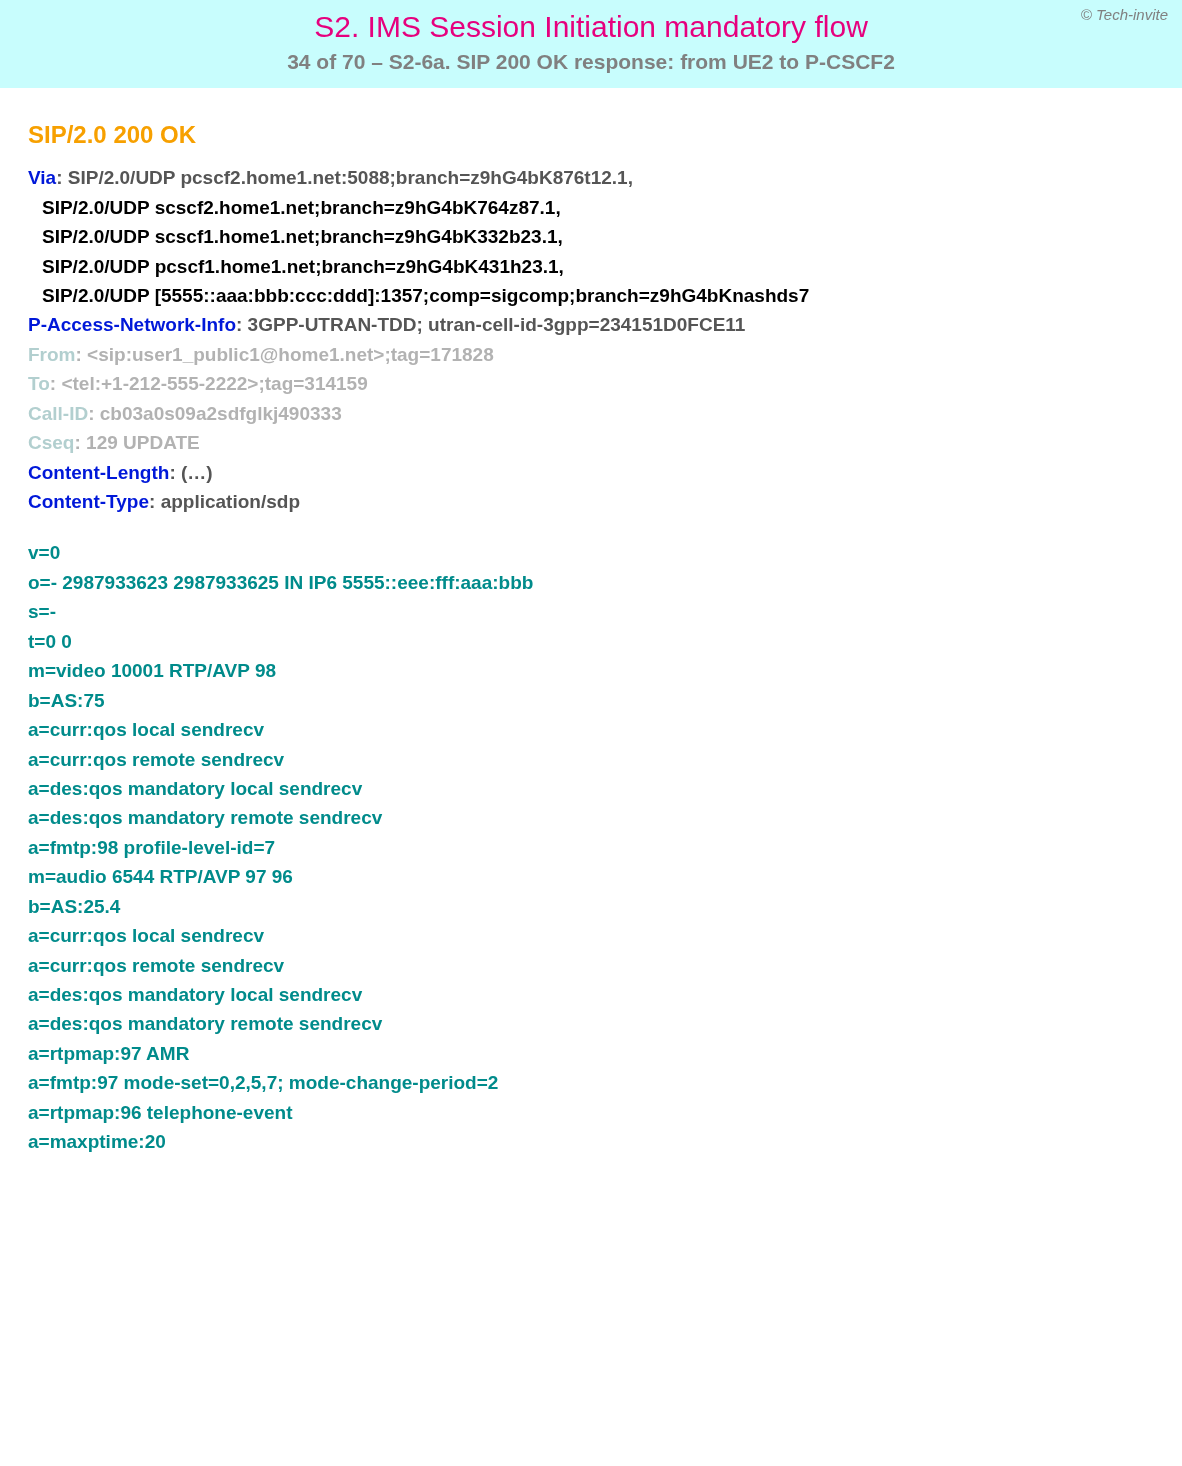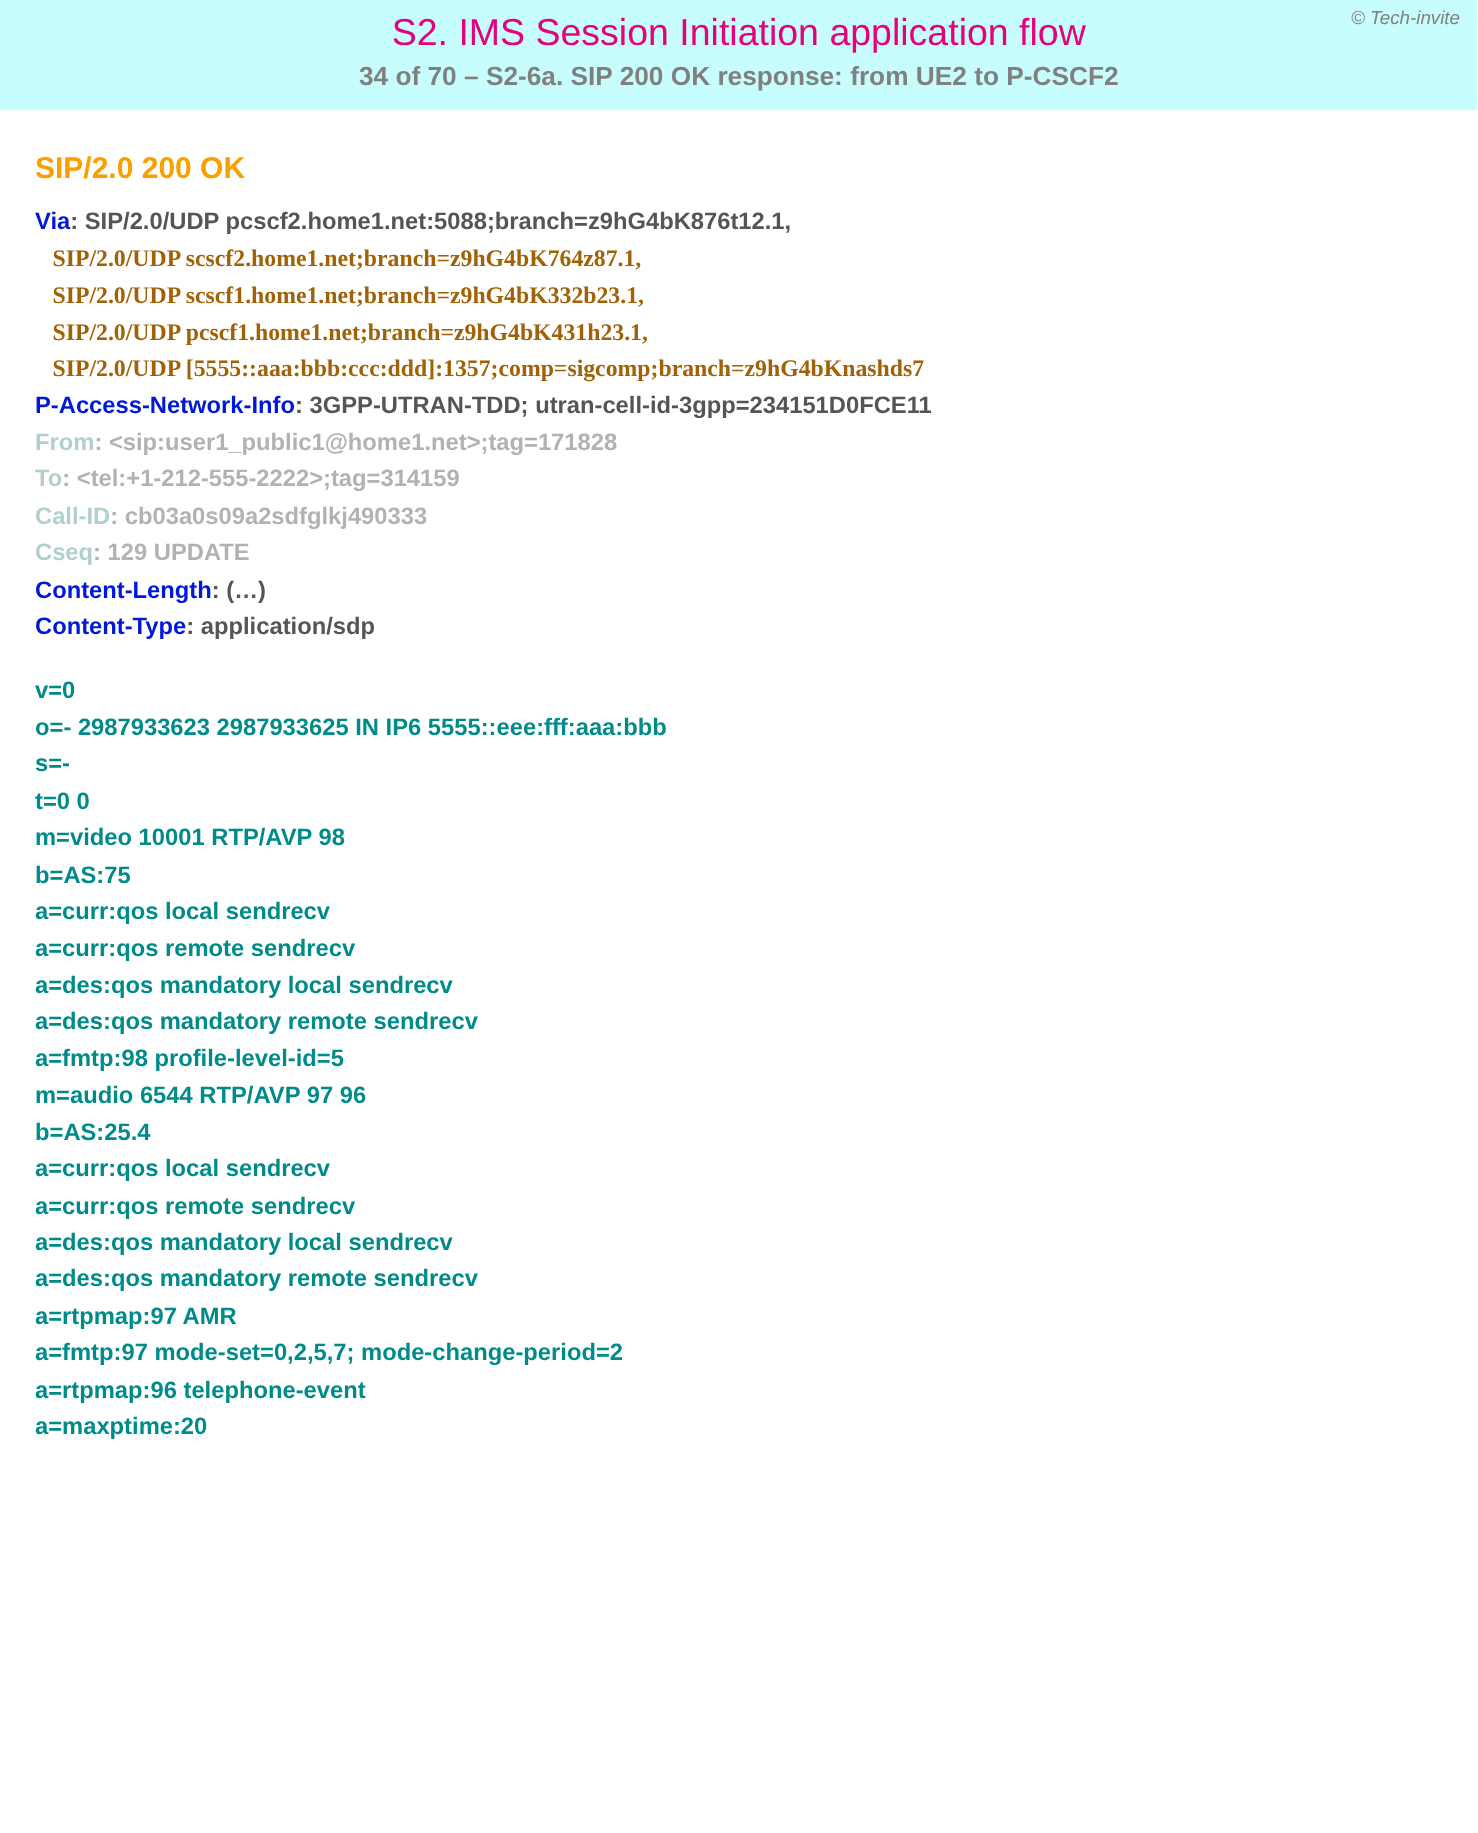--- a/index.html
+++ b/index.html
@@ -45,39 +45,38 @@
     color: #f7a000;
     font-size: 24px;
     font-weight: bold;
     margin-bottom: 10px;
   }
   .hdr-name-blue { color: #0018d9; }
   .hdr-name-gray { color: #b2cfcf; }
   .hdr-val-dark  { color: #555555; }
   .hdr-val-gray  { color: #b2b2b2; }
   .via-cont  {
-    color: #a16207;
+    color: #000000;
     padding-left: 14px;
     display: block;
-    font-family: Liberation Serif, serif;
   }
   .sdp-block {
     margin-top: 22px;
   }
   .sdp-line {
     color: #008b8b;
     display: block;
   }
 </style>
 </head>
 <body>
 
 <div class="header">
   <div class="copyright">© Tech-invite</div>
-  <div class="title">S2. IMS Session Initiation application flow</div>
+  <div class="title">S2. IMS Session Initiation mandatory flow</div>
   <div class="subtitle">34 of 70 – S2-6a. SIP 200 OK response: from UE2 to P-CSCF2</div>
 </div>
 
 <div class="content">
 
   <div class="status-line">SIP/2.0 200 OK</div>
 
   <div>
     <span class="hdr-name-blue">Via</span><span class="hdr-val-dark">: </span><span class="hdr-val-dark">SIP/2.0/UDP pcscf2.home1.net:5088;branch=z9hG4bK876t12.1,</span>
     <span class="via-cont">SIP/2.0/UDP scscf2.home1.net;branch=z9hG4bK764z87.1,</span>
@@ -118,21 +117,21 @@
     <span class="sdp-line">v=0</span>
     <span class="sdp-line">o=- 2987933623 2987933625 IN IP6 5555::eee:fff:aaa:bbb</span>
     <span class="sdp-line">s=-</span>
     <span class="sdp-line">t=0 0</span>
     <span class="sdp-line">m=video 10001 RTP/AVP 98</span>
     <span class="sdp-line">b=AS:75</span>
     <span class="sdp-line">a=curr:qos local sendrecv</span>
     <span class="sdp-line">a=curr:qos remote sendrecv</span>
     <span class="sdp-line">a=des:qos mandatory local sendrecv</span>
     <span class="sdp-line">a=des:qos mandatory remote sendrecv</span>
-    <span class="sdp-line">a=fmtp:98 profile-level-id=5</span>
+    <span class="sdp-line">a=fmtp:98 profile-level-id=7</span>
     <span class="sdp-line">m=audio 6544 RTP/AVP 97 96</span>
     <span class="sdp-line">b=AS:25.4</span>
     <span class="sdp-line">a=curr:qos local sendrecv</span>
     <span class="sdp-line">a=curr:qos remote sendrecv</span>
     <span class="sdp-line">a=des:qos mandatory local sendrecv</span>
     <span class="sdp-line">a=des:qos mandatory remote sendrecv</span>
     <span class="sdp-line">a=rtpmap:97 AMR</span>
     <span class="sdp-line">a=fmtp:97 mode-set=0,2,5,7; mode-change-period=2</span>
     <span class="sdp-line">a=rtpmap:96 telephone-event</span>
     <span class="sdp-line">a=maxptime:20</span>

